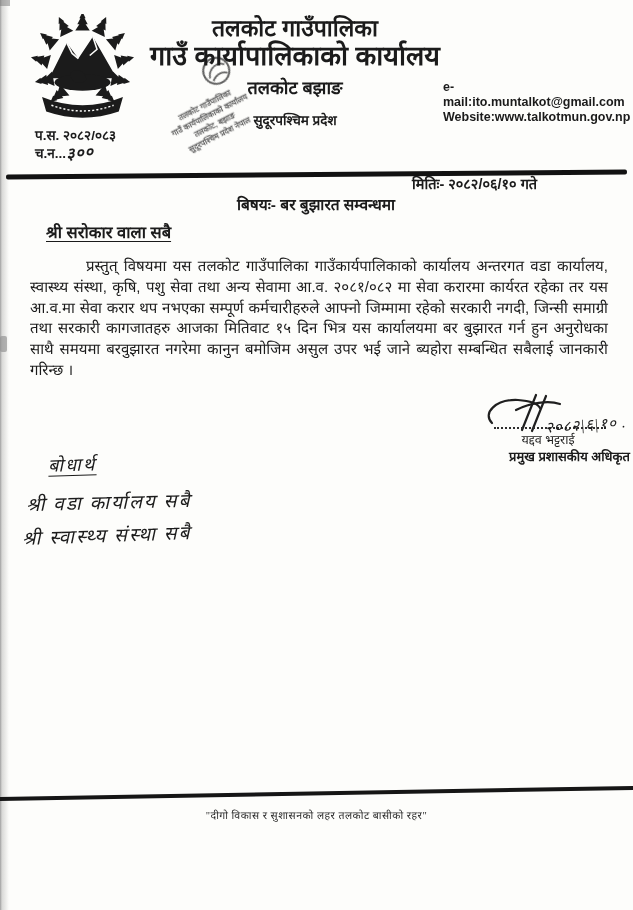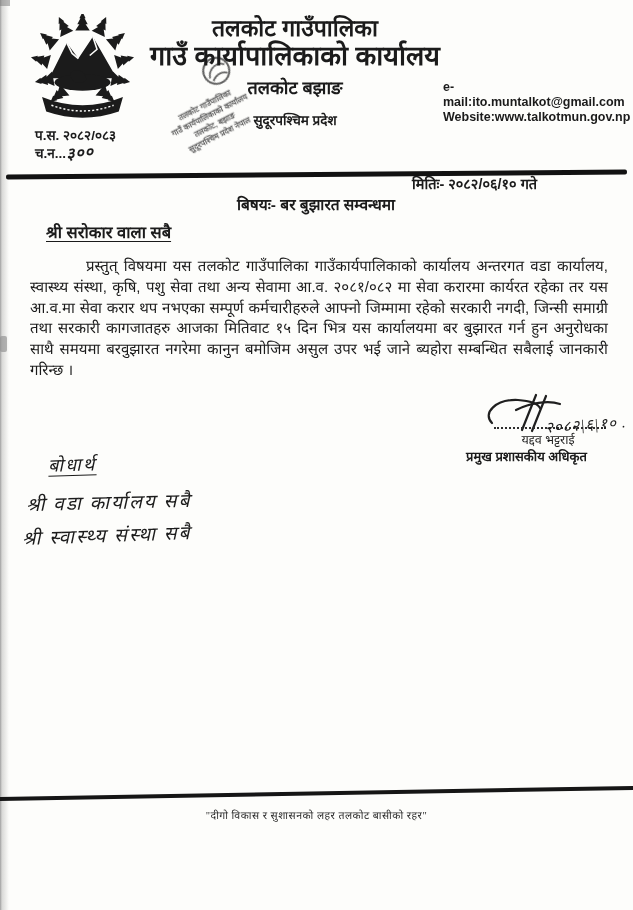--- a/index.html
+++ b/index.html
@@ -48,21 +48,21 @@
   
   .subject{position:absolute;left:16px;top:193px;width:600px;text-align:center;font-size:15.5px;font-weight:bold;}
   .addressee{position:absolute;left:46px;top:220px;font-size:16.5px;font-weight:bold;text-decoration:underline;text-underline-offset:3px;}
   .body-par{position:absolute;left:30px;top:256px;width:578px;font-size:15px;line-height:20.8px;text-align:justify;text-indent:56px;}
 
   
   .sig-scribble{position:absolute;left:478px;top:393px;}
   .sig-dots{position:absolute;left:494px;top:427px;width:112px;border-top:2px dotted #2e2e2e;}
   .sig-date{position:absolute;left:545px;top:414px;font-size:15px;letter-spacing:1px;transform:rotate(-4deg);}
   .sig-name{position:absolute;left:498px;top:431px;width:100px;text-align:center;font-size:12.5px;font-weight:normal;}
-  .sig-desig{position:absolute;left:466px;top:447px;width:164px;text-align:left;font-size:13px;font-weight:bold;}
+  .sig-desig{position:absolute;left:466px;top:447px;width:164px;text-align:right;font-size:13px;font-weight:bold;}
 
   
   .cc-title{position:absolute;left:48px;top:452px;font-size:18px;text-decoration:underline;text-underline-offset:4px;transform:rotate(-2deg);letter-spacing:2px;}
   .cc-item-0{position:absolute;left:26px;top:489px;font-size:19px;transform:rotate(-1.5deg);letter-spacing:2px;}
   .cc-item-1{position:absolute;left:22px;top:522px;font-size:19px;transform:rotate(-2deg);letter-spacing:2px;}
 
   
   .slogan{position:absolute;left:0;top:808px;width:633px;text-align:center;
     font-family:"Liberation Serif", serif;font-size:10.5px;color:#2a2a2a;letter-spacing:.5px;}
 </style>

